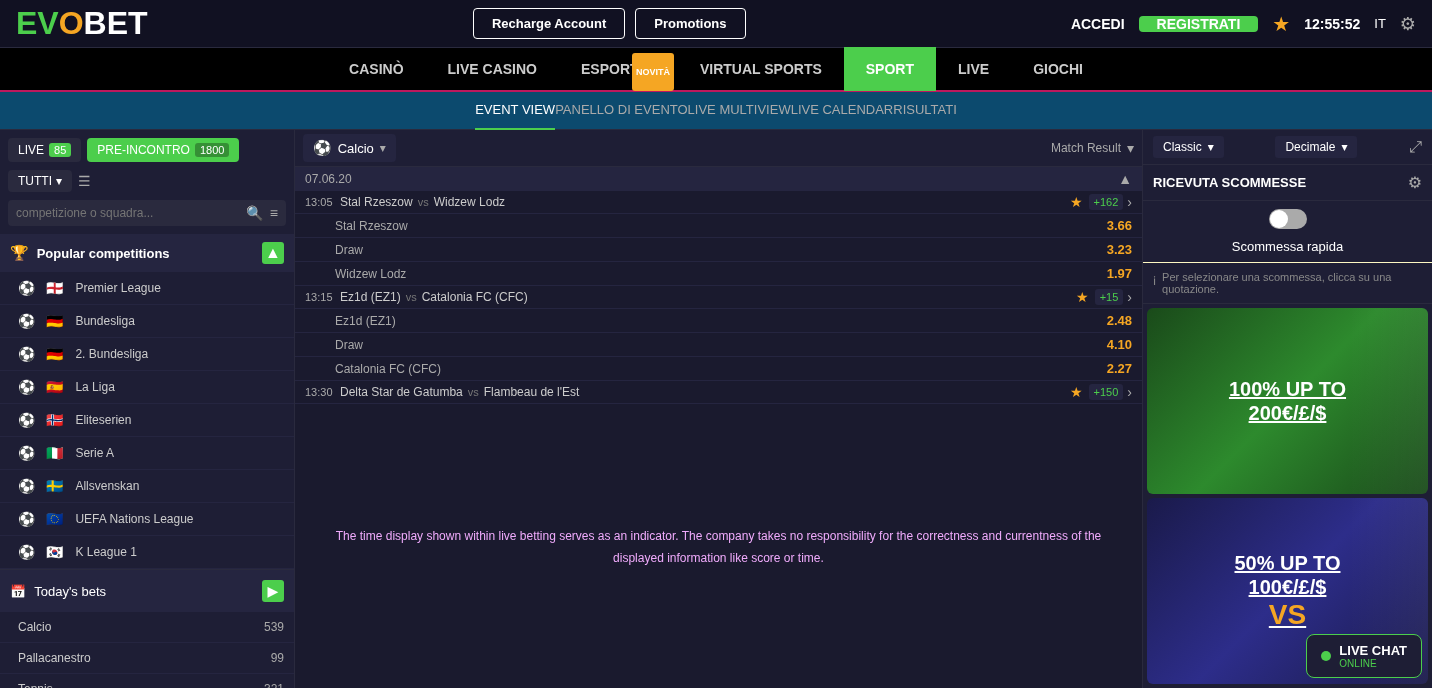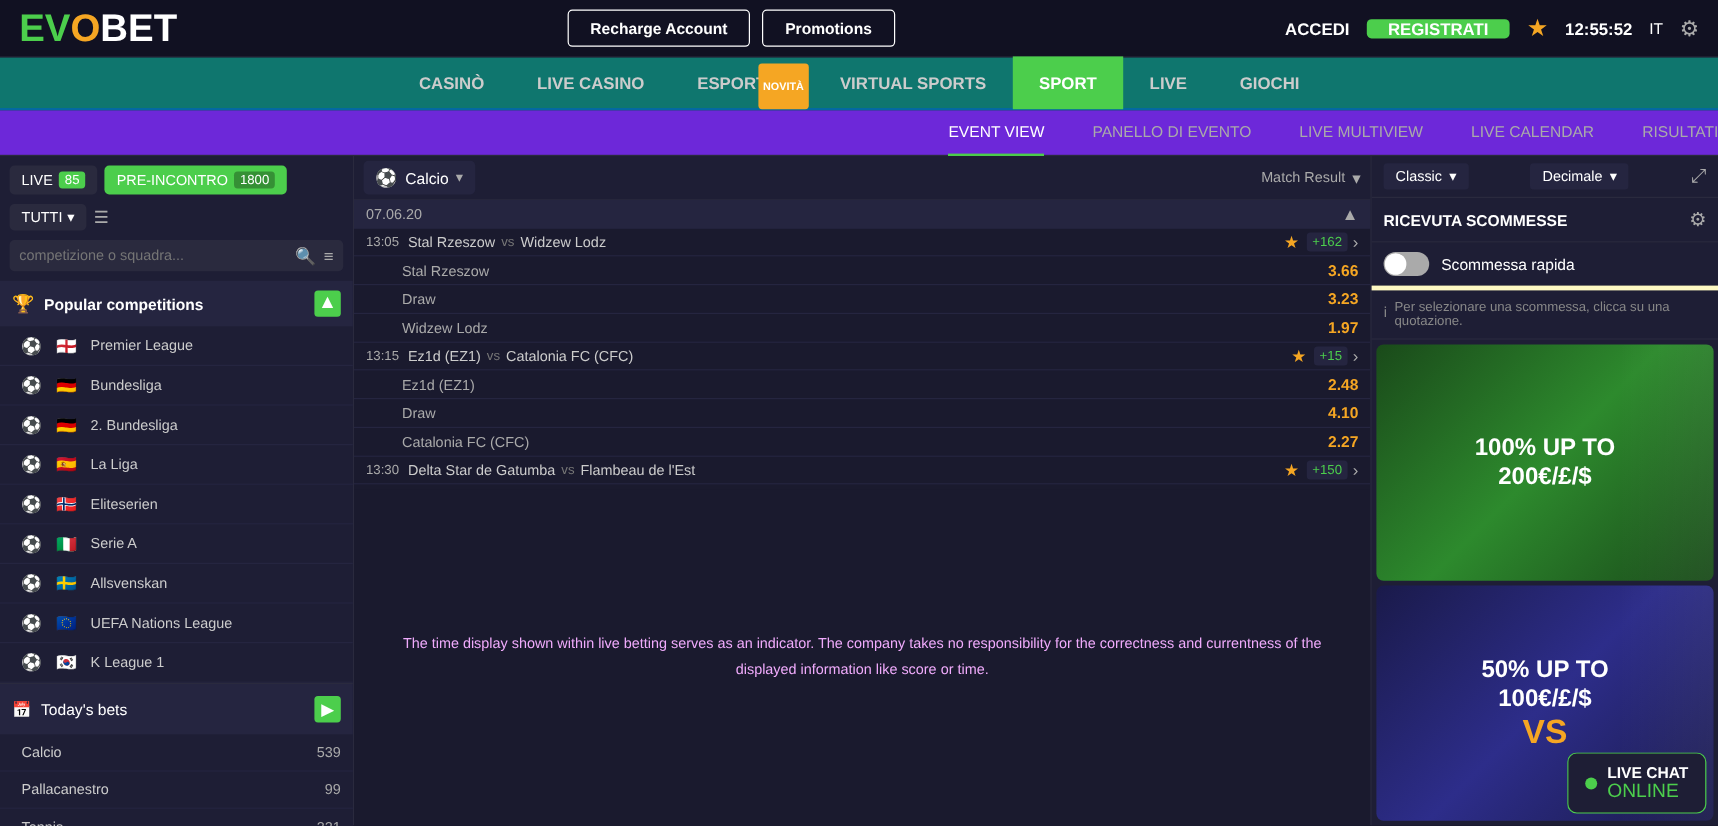--- a/index.html
+++ b/index.html
@@ -17,27 +17,27 @@
     .btn-promo { background: transparent; border: 1.5px solid #fff; color: #fff; padding: 7px 18px; border-radius: 4px; cursor: pointer; font-size: 13px; font-weight: bold; }
     .header-right { display: flex; align-items: center; gap: 14px; }
     .btn-accedi { background: transparent; border: none; color: #fff; font-size: 14px; font-weight: bold; cursor: pointer; }
     .btn-registrati { background: #4cce4c; border: none; color: #fff; padding: 0 18px; border-radius: 4px; cursor: pointer; font-size: 14px; font-weight: bold; }
     .star-icon { color: #f5a623; font-size: 20px; cursor: pointer; }
     .time { color: #fff; font-size: 14px; font-weight: bold; }
     .lang { color: #fff; font-size: 13px; cursor: pointer; }
     .gear-icon { color: #aaa; font-size: 18px; cursor: pointer; }
 
     
-    .nav { background: #0f766e; display: flex; align-items: center; justify-content: center; height: 44px; border-bottom: 2px solid #0369a1; }
+    .nav { background: #000000; display: flex; align-items: center; justify-content: center; height: 44px; border-bottom: 2px solid #be185d; }
     .nav-item { color: #ccc; padding: 0 22px; font-size: 14px; font-weight: bold; cursor: pointer; height: 44px; display: flex; align-items: center; text-transform: uppercase; position: relative; }
     .nav-item.active { color: #fff; background: #4cce4c; }
     .nav-item .novita { background: #f5a623; color: #fff; font-size: 9px; padding: 14px 4px; border-radius: 3px; position: absolute; top: 6px; right: 4px; }
 
     
-    .subnav { background: #6d28d9; display: flex; align-items: center; justify-content: flex-end; gap: 40px; height: 38px; border-bottom: 1px solid #2a2a3e; }
+    .subnav { background: #0c4a6e; display: flex; align-items: center; justify-content: center; height: 38px; border-bottom: 1px solid #2a2a3e; }
     .subnav-item { color: #aaa; font-size: 13px; cursor: pointer; height: 38px; display: flex; align-items: center; text-transform: uppercase; border-bottom: 2px solid transparent; }
     .subnav-item.active { color: #fff; border-bottom: 2px solid #4cce4c; }
 
     
     .main { display: flex; height: calc(688px - 48px - 44px - 38px); }
 
     
     .sidebar { width: 295px; background: #1e1e35; border-right: 1px solid #2a2a3e; overflow-y: auto; flex-shrink: 0; }
     .sidebar-tabs { display: flex; align-items: center; padding: 8px 8px 0; gap: 6px; }
     .tab-live { background: #2a2a3e; color: #fff; padding: 5px 10px; border-radius: 4px; font-size: 12px; cursor: pointer; display: flex; align-items: center; gap: 5px; }
@@ -99,40 +99,40 @@
     .right-panel { width: 290px; background: #1e1e35; border-left: 1px solid #2a2a3e; display: flex; flex-direction: column; }
     .right-top-bar { display: flex; align-items: center; justify-content: space-between; padding: 6px 10px; border-bottom: 1px solid #2a2a3e; }
     .view-selector { display: flex; align-items: center; gap: 6px; background: #252540; padding: 4px 10px; border-radius: 3px; font-size: 12px; color: #fff; cursor: pointer; }
     .decimal-selector { display: flex; align-items: center; gap: 6px; background: #252540; padding: 4px 10px; border-radius: 3px; font-size: 12px; color: #fff; cursor: pointer; }
     .fullscreen-icon { color: #aaa; font-size: 16px; cursor: pointer; }
 
     .ricevuta-header { display: flex; align-items: center; justify-content: space-between; padding: 8px 10px; border-bottom: 1px solid #2a2a3e; }
     .ricevuta-title { font-size: 13px; font-weight: bold; color: #fff; }
     .settings-icon { color: #aaa; font-size: 16px; cursor: pointer; }
 
-    .scommessa-rapida { display: flex; align-items: center; gap: 10px; padding: 8px 10px; border-bottom: 4px solid #fef9c3; }
+    .scommessa-rapida { display: flex; align-items: center; gap: 10px; padding: 8px 10px; border-bottom: 1px solid #fef9c3; flex-direction: column; }
     .toggle { width: 38px; height: 20px; background: #aaa; border-radius: 10px; position: relative; cursor: pointer; }
     .toggle-knob { width: 18px; height: 18px; background: #fff; border-radius: 50%; position: absolute; top: 1px; left: 1px; }
     .scommessa-label { font-size: 13px; color: #fff; }
 
     .help-text { padding: 8px 10px; font-size: 11px; color: #888; border-bottom: 1px solid #2a2a3e; display: flex; align-items: flex-start; gap: 6px; }
     .help-icon { color: #888; font-size: 12px; flex-shrink: 0; margin-top: 1px; }
 
     .promo-banner { flex: 1; display: flex; flex-direction: column; gap: 4px; padding: 4px; overflow: hidden; }
-    .promo-img { border-radius: 6px; overflow: hidden; flex: 1; position: relative; display: flex; align-items: center; justify-content: center; }
+    .promo-img { border-radius: 6px; overflow: hidden; flex: 1; position: relative; display: flex; align-items: center; justify-content: center; text-decoration: underline; }
     .promo-img-1 { background: linear-gradient(135deg, #1a4a1a 0%, #2d8a2d 50%, #1a4a1a 100%); }
     .promo-img-2 { background: linear-gradient(135deg, #1a1a4a 0%, #2d2d8a 50%, #1a1a4a 100%); }
     .promo-text { font-size: 20px; font-weight: 900; color: #fff; text-align: center; line-height: 1.2; }
     .promo-player { position: absolute; right: 0; bottom: 0; width: 80px; height: 100%; background: linear-gradient(to right, transparent, rgba(255,255,255,0.05)); }
 
     
     .live-chat { position: fixed; bottom: 10px; right: 10px; background: #1e1e35; border: 1px solid #4cce4c; border-radius: 8px; padding: 8px 14px; display: flex; align-items: center; gap: 8px; cursor: pointer; }
     .live-chat-dot { width: 10px; height: 10px; background: #4cce4c; border-radius: 50%; }
     .live-chat-text { font-size: 13px; font-weight: bold; color: #fff; }
-    .live-chat-sub { font-size: 16px; color: #4cce4c; }
+    .live-chat-sub { font-size: 10px; color: #4cce4c; }
 
     
     .info-box { flex: 1; display: flex; flex-direction: column; align-items: center; justify-content: center; background: #1a1a2e; padding: 20px; }
     .info-text { color: #f0abfc; font-size: 12px; text-align: center; line-height: 1.8; }
 
     ::-webkit-scrollbar { width: 4px; }
     ::-webkit-scrollbar-track { background: #1a1a2e; }
     ::-webkit-scrollbar-thumb { background: #3a3a5e; border-radius: 2px; }
   </style>
 </head>

